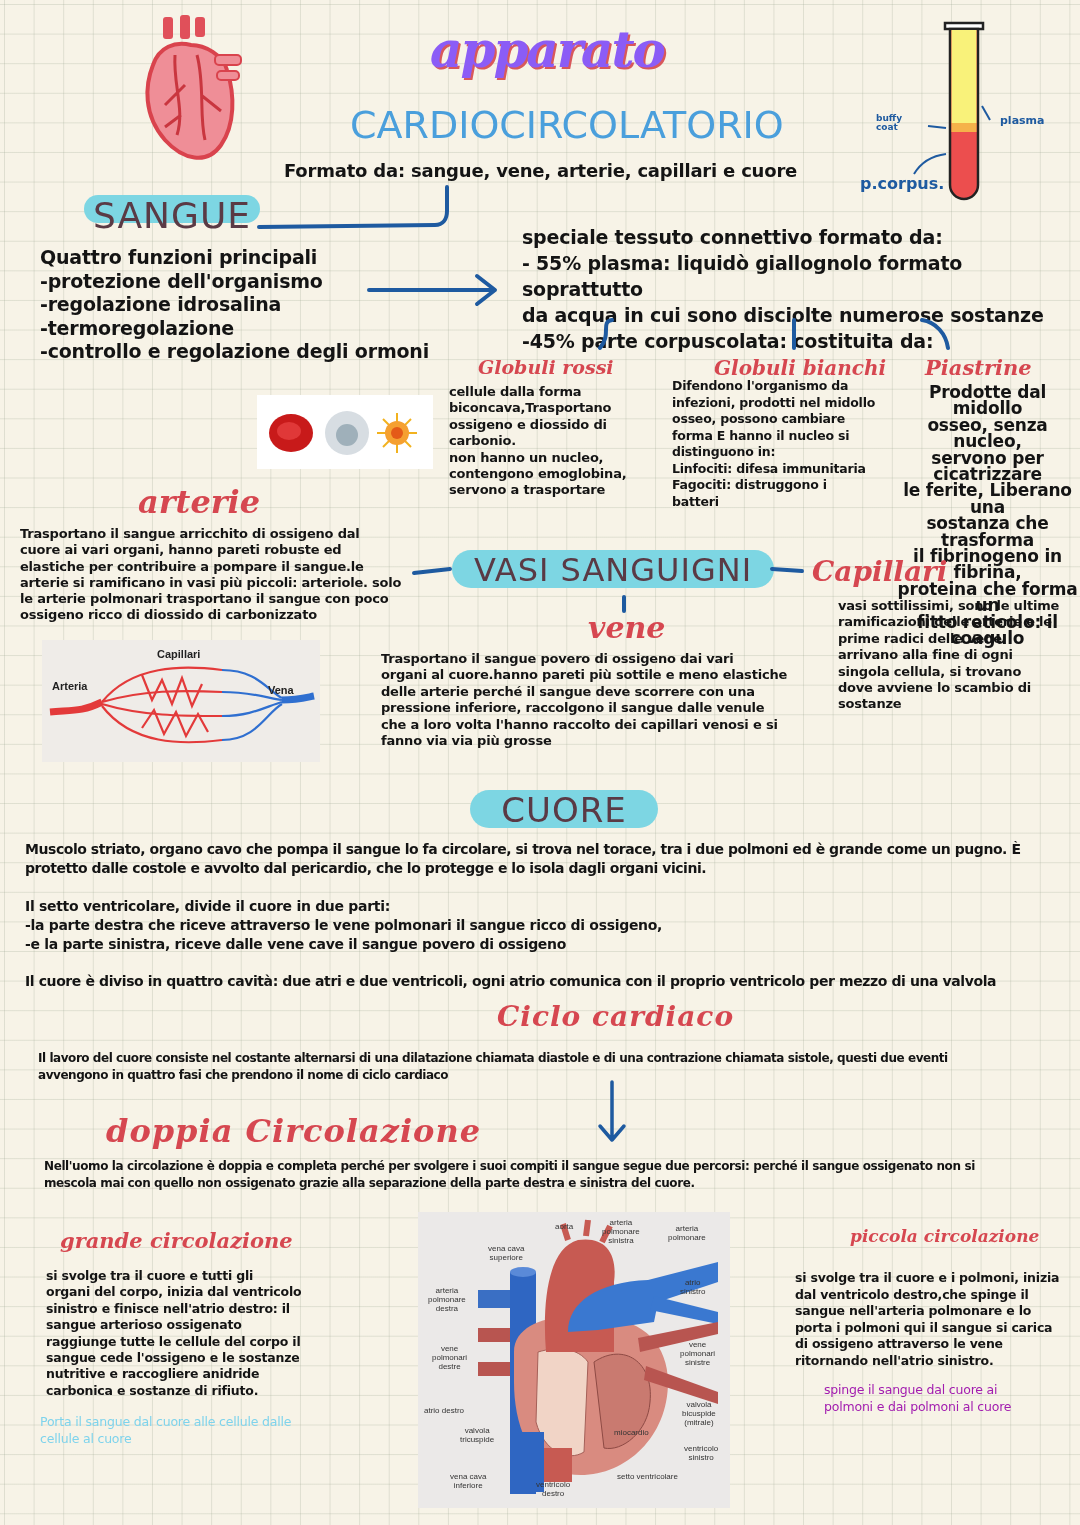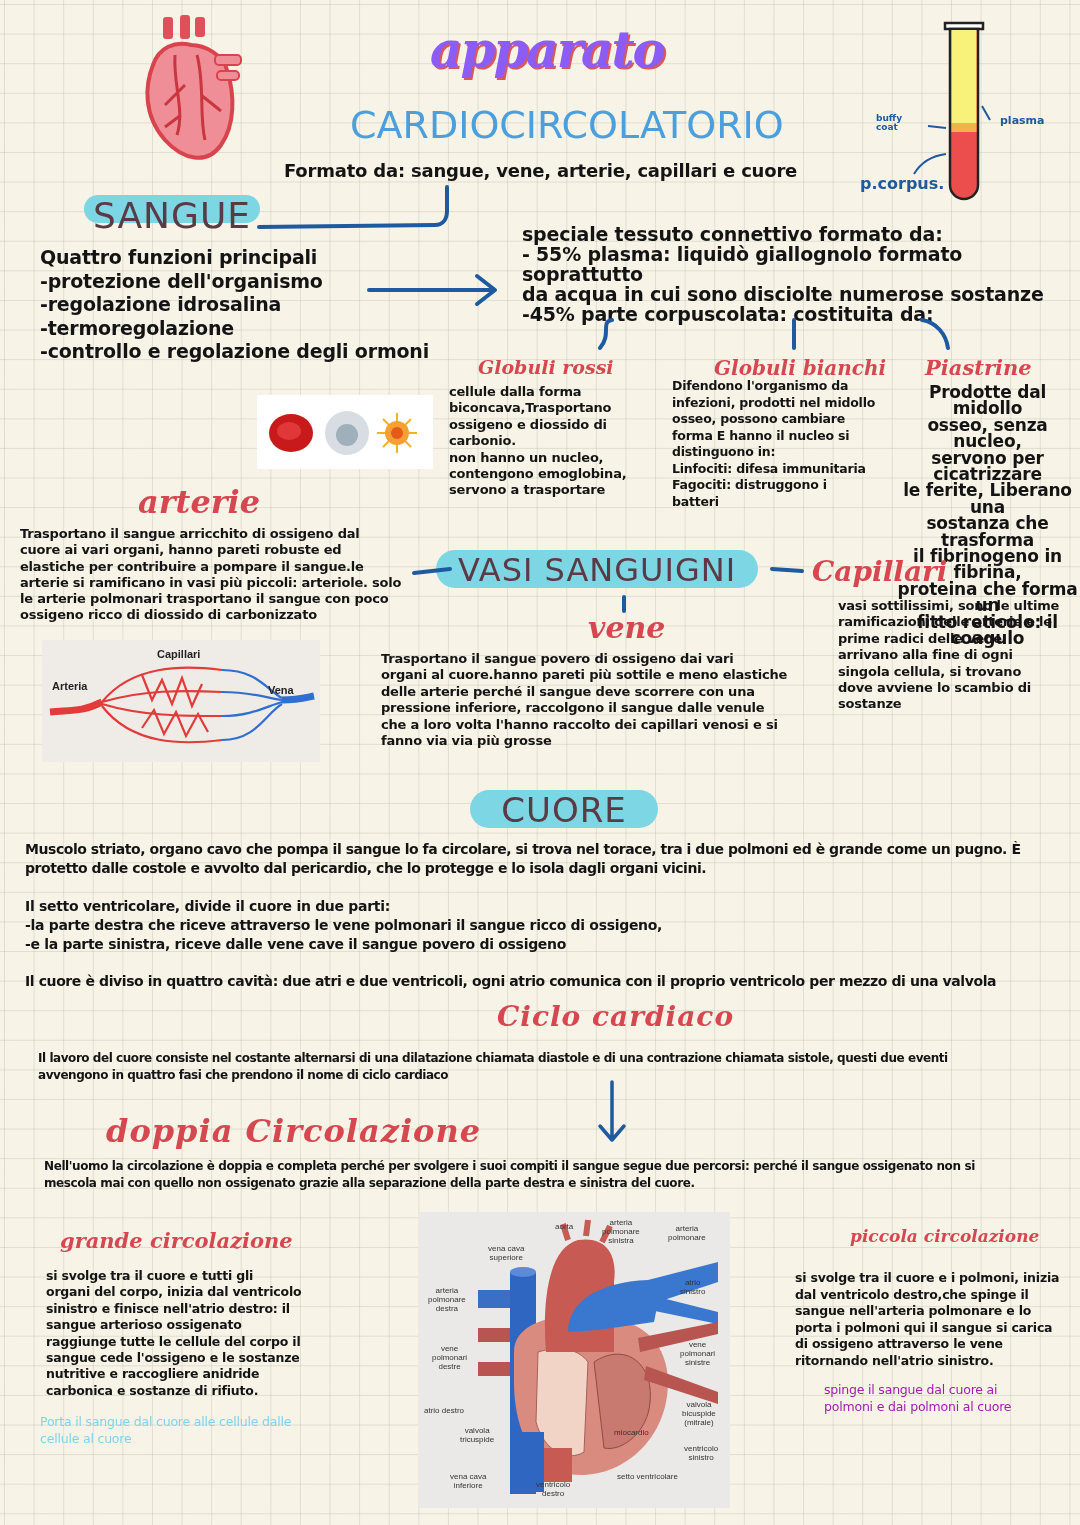--- a/index.html
+++ b/index.html
@@ -73,21 +73,21 @@
 <div class="abs txt pre" style="left:40px;top:246px;font-size:19px;font-weight:bold;line-height:23.5px;">Quattro funzioni principali
 -protezione dell'organismo
 -regolazione idrosalina
 -termoregolazione
 -controllo e regolazione degli ormoni</div>
 
 <svg class="abs" style="left:365px;top:270px;" width="140" height="40">
   <path d="M4 20 L128 20 M112 6 L130 20 L112 34" stroke="#1e5aa0" stroke-width="4" fill="none" stroke-linecap="round" stroke-linejoin="round"></path>
 </svg>
 
-<div class="abs txt pre" style="left:522px;top:224px;font-size:19px;font-weight:bold;line-height:20px;">speciale tessuto connettivo formato da:
+<div class="abs txt pre" style="left:522px;top:224px;font-size:19px;font-weight:bold;line-height:26px;">speciale tessuto connettivo formato da:
 - 55% plasma: liquidò giallognolo formato soprattutto
 da acqua in cui sono disciolte numerose sostanze
 -45% parte corpuscolata: costituita da:</div>
 
 <svg class="abs" style="left:560px;top:318px;" width="420" height="40">
   <path d="M52 2 C40 4 52 16 40 30" stroke="#1e5aa0" stroke-width="4" fill="none" stroke-linecap="round"></path>
   <path d="M234 2 L234 30" stroke="#1e5aa0" stroke-width="4" fill="none" stroke-linecap="round"></path>
   <path d="M362 2 C376 4 386 16 388 30" stroke="#1e5aa0" stroke-width="4" fill="none" stroke-linecap="round"></path>
 </svg>
 
@@ -138,21 +138,21 @@
 fitto reticolo: il coagulo</div>
 
 <div class="red-head" style="left:138px;top:483px;font-size:32px;">arterie</div>
 <div class="abs txt pre" style="left:20px;top:526px;font-size:13px;font-weight:bold;line-height:16.3px;">Trasportano il sangue arricchito di ossigeno dal
 cuore ai vari organi, hanno pareti robuste ed
 elastiche per contribuire a pompare il sangue.le
 arterie si ramificano in vasi più piccoli: arteriole. solo
 le arterie polmonari trasportano il sangue con poco
 ossigeno ricco di diossido di carbonizzato</div>
 
-<div class="pill" style="left:436px;top:550px;width:322px;height:38px;font-size:32px;line-height:40px;">VASI SANGUIGNI</div>
+<div class="pill" style="left:452px;top:550px;width:322px;height:38px;font-size:32px;line-height:40px;">VASI SANGUIGNI</div>
 <svg class="abs" style="left:410px;top:555px;" width="400" height="60">
   <path d="M4 18 L40 14" stroke="#1e5aa0" stroke-width="4" stroke-linecap="round"></path>
   <path d="M362 14 L392 16" stroke="#1e5aa0" stroke-width="4" stroke-linecap="round"></path>
   <path d="M214 42 L214 56" stroke="#1e5aa0" stroke-width="4" stroke-linecap="round"></path>
 </svg>
 
 <div class="red-head" style="left:812px;top:555px;font-size:28px;">Capillari</div>
 <div class="abs txt pre" style="left:838px;top:598px;font-size:13px;font-weight:bold;line-height:16.4px;">vasi sottilissimi, sono le ultime
 ramificazioni delle arterie e le
 prime radici delle vene

